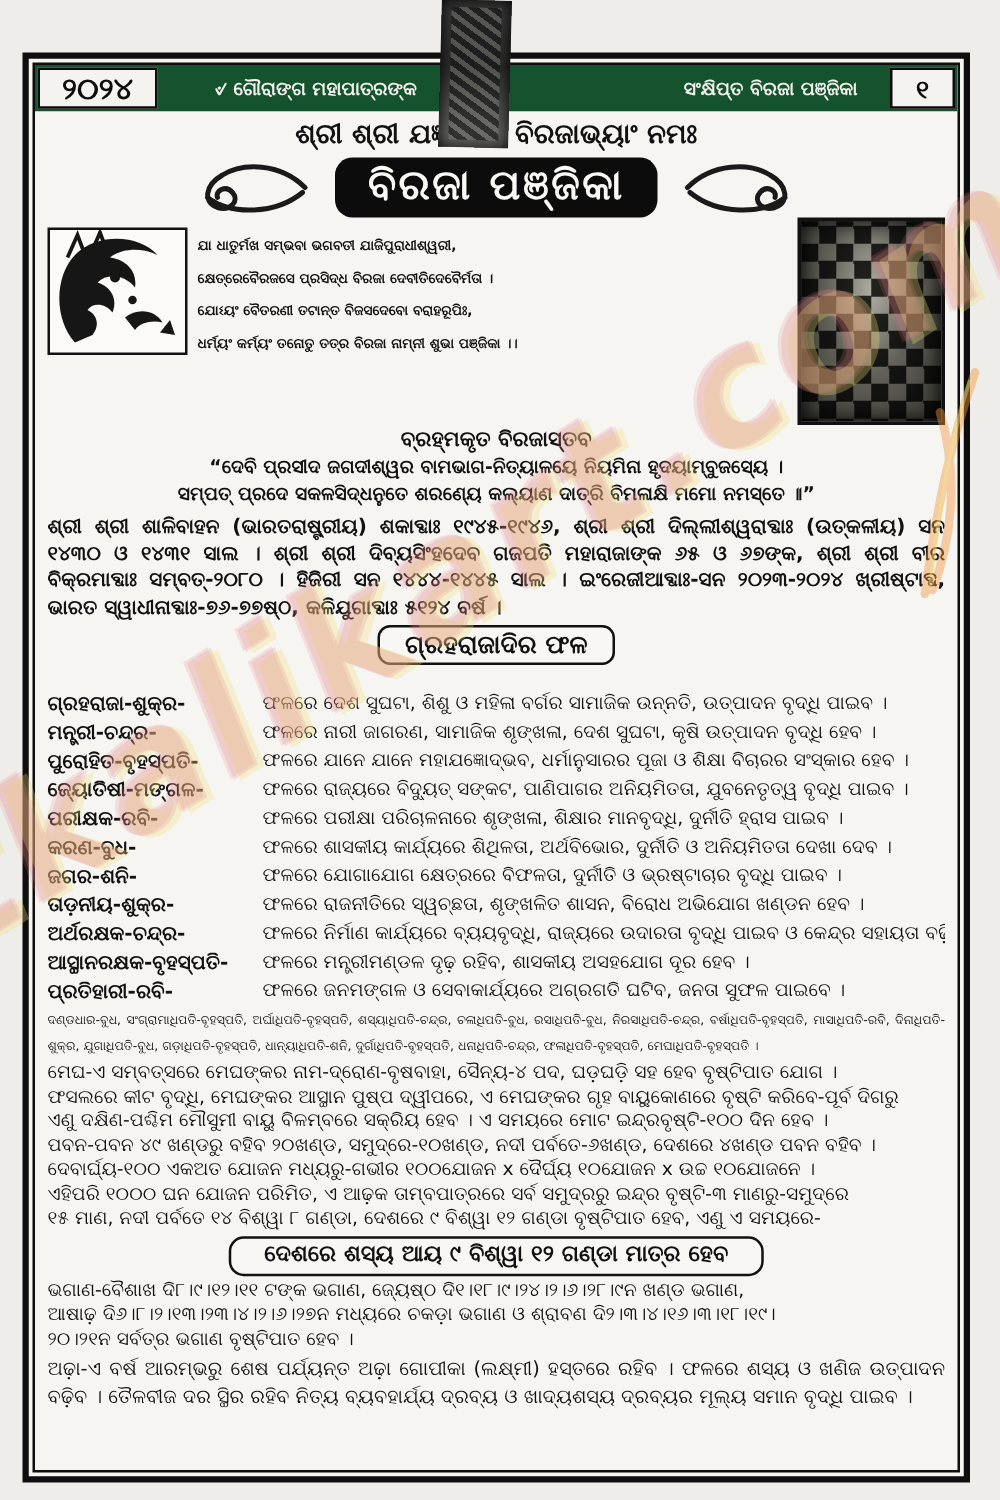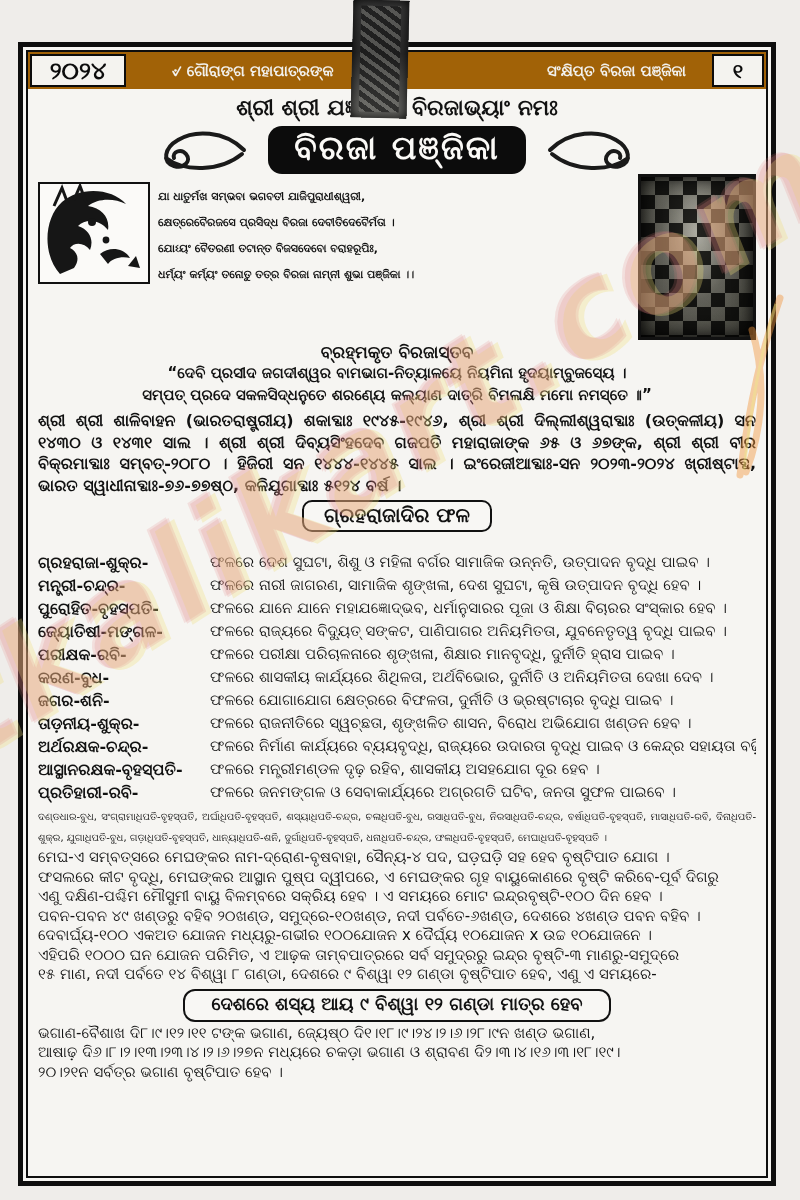--- a/index.html
+++ b/index.html
@@ -11,21 +11,21 @@
   .paper { position:absolute; inset:0; background:#efedea; }
   .frame {
     position:absolute; left:18px; top:42px; right:24px; bottom:14px;
     border:5px solid #0e0e0e; background:#f6f5f2; padding:3px;
   }
   .frame-inner {
     width:100%; height:100%; border:2px solid #0e0e0e; background:#f6f5f2;
     position:relative; overflow:hidden; padding:0 10px;
   }
   
-  .hdr { display:flex; align-items:stretch; height:37px; background:#a16207; margin:0 -10px; }
+  .hdr { display:flex; align-items:stretch; height:37px; background:#14532d; margin:0 -10px; }
   .hdr-badge {
     background:#f4f3ef; border:2px solid #0c0c0c; box-shadow:0 0 0 2px #f4f3ef inset;
     color:#0c0c0c; font-weight:bold; display:flex; align-items:center; justify-content:center;
   }
   .hdr-badge.year { width:96px; font-size:24px; margin:2px; }
   .hdr-badge.page { width:52px; font-size:20px; margin:2px; }
   .hdr-mid { flex:1; display:flex; align-items:center; justify-content:space-between;
     color:#f2f1ee; font-size:15px; font-weight:bold; padding:0 14px; }
   .hdr-mid .left-txt { padding-left:30px; }
   .hdr-mid .right-txt { padding-right:10px; }
@@ -224,18 +224,19 @@
       <div class="sec-head-wrap">
         <span class="sec-head big">ଦେଶରେ ଶସ୍ୟ ଆୟ ୯ ବିଶ୍ୱା ୧୨ ଗଣ୍ଡା ମାତ୍ର ହେବ</span>
       </div>
 
       <div>
         <div class="fline">ଭଗାଣ-ବୈଶାଖ ଦି୮।୯।୧୨।୧୧ ଟଙ୍କ ଭଗାଣ, ଜ୍ୟେଷ୍ଠ ଦି୧।୧୮।୯।୨୪।୨।୬।୨୮।୯ନ ଖଣ୍ଡ ଭଗାଣ,</div>
         <div class="fline">ଆଷାଢ଼ ଦି୬।୮।୨।୧୩।୨୩।୪।୨।୬।୨୭ନ ମଧ୍ୟରେ ଚକଡ଼ା ଭଗାଣ ଓ ଶ୍ରାବଣ ଦି୨।୩।୪।୧୬।୩।୧୮।୧୯।</div>
         <div class="fline">୨୦।୨୧ନ ସର୍ବତ୍ର ଭଗାଣ ବୃଷ୍ଟିପାତ ହେବ ।</div>
       </div>
 
+      <div class="para block-gap" style="max-height:86px; font-size:15.5px; line-height:22px;">ଅଢ଼ା-ଏ ବର୍ଷ ଆରମ୍ଭରୁ ଶେଷ ପର୍ଯ୍ୟନ୍ତ ଅଢ଼ା ଗୋପୀକା (ଲକ୍ଷ୍ମୀ) ହସ୍ତରେ ରହିବ । ଫଳରେ ଶସ୍ୟ ଓ ଖଣିଜ ଉତ୍ପାଦନ ବଢ଼ିବ । ତୈଳବୀଜ ଦର ସ୍ଥିର ରହିବ ନିତ୍ୟ ବ୍ୟବହାର୍ଯ୍ୟ ଦ୍ରବ୍ୟ ଓ ଖାଦ୍ୟଶସ୍ୟ ଦ୍ରବ୍ୟର ମୂଲ୍ୟ ସମାନ ବୃଦ୍ଧି ପାଇବ ।</div>
 
     </div>
   </div>
 
   <div class="tassel"></div>
 </div>
 
 </body></html>

